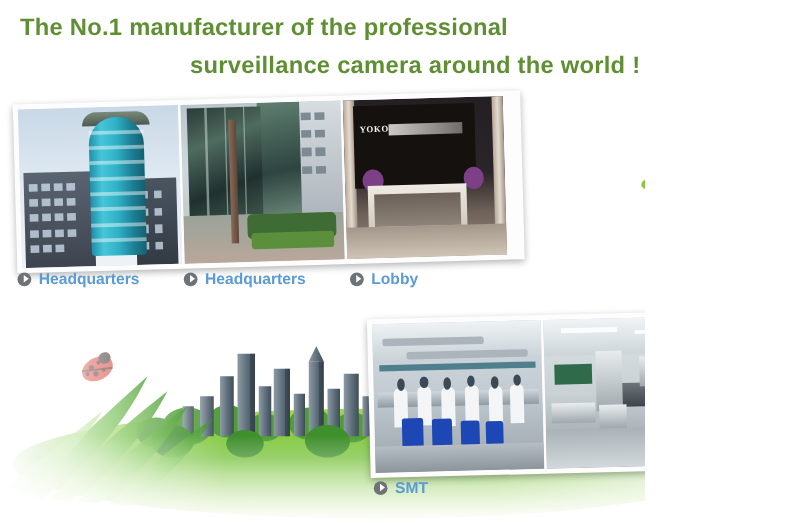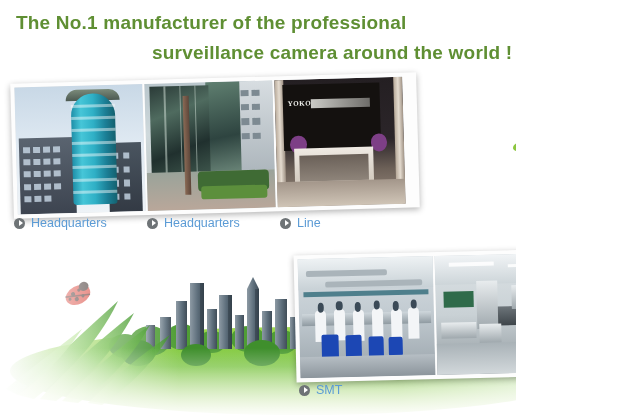--- a/index.html
+++ b/index.html
@@ -49,21 +49,21 @@
     display:inline-flex;align-items:center;justify-content:center;
     margin-right:6px;flex:none;
   }
   .cap .bullet i{
     display:block;width:0;height:0;
     border-left:4px solid #fff;
     border-top:3px solid transparent;
     border-bottom:3px solid transparent;
     margin-left:2px;
   }
-  .cap .txt{color:#5b9bd5;font-size:12.5px;}
+  .cap .txt{color:#5b9bd5;font-size:12.5px;font-weight:bold;}
   #caps-row1{left:14px;top:216px;}
   #caps-row1 .cap:nth-child(1){width:133px;}
   #caps-row1 .cap:nth-child(2){width:133px;}
   #caps-row2{left:299px;top:383px;}
   #caps-row2 .cap:nth-child(1){width:125px;}
 
   
   #eco{position:absolute;left:0;top:243px;width:640px;height:175px;overflow:hidden;}
 
   
@@ -302,21 +302,21 @@
     <div class="cap">
       <span class="bullet">
           <i></i>
         </span>
       <span class="txt">Headquarters</span>
     </div>
     <div class="cap">
       <span class="bullet">
           <i></i>
         </span>
-      <span class="txt">Line</span>
+      <span class="txt">Lobby</span>
     </div>
   </div>
 
   <div id="eco">
     <svg width="640" height="175" viewBox="0 0 640 175">
       <defs>
         <linearGradient id="lawnG" x1="0" y1="0" x2="0" y2="1">
           <stop offset="0%" stop-color="#9ed94f"></stop>
           <stop offset="45%" stop-color="#74c13a"></stop>
           <stop offset="100%" stop-color="#bfe08a"></stop>

